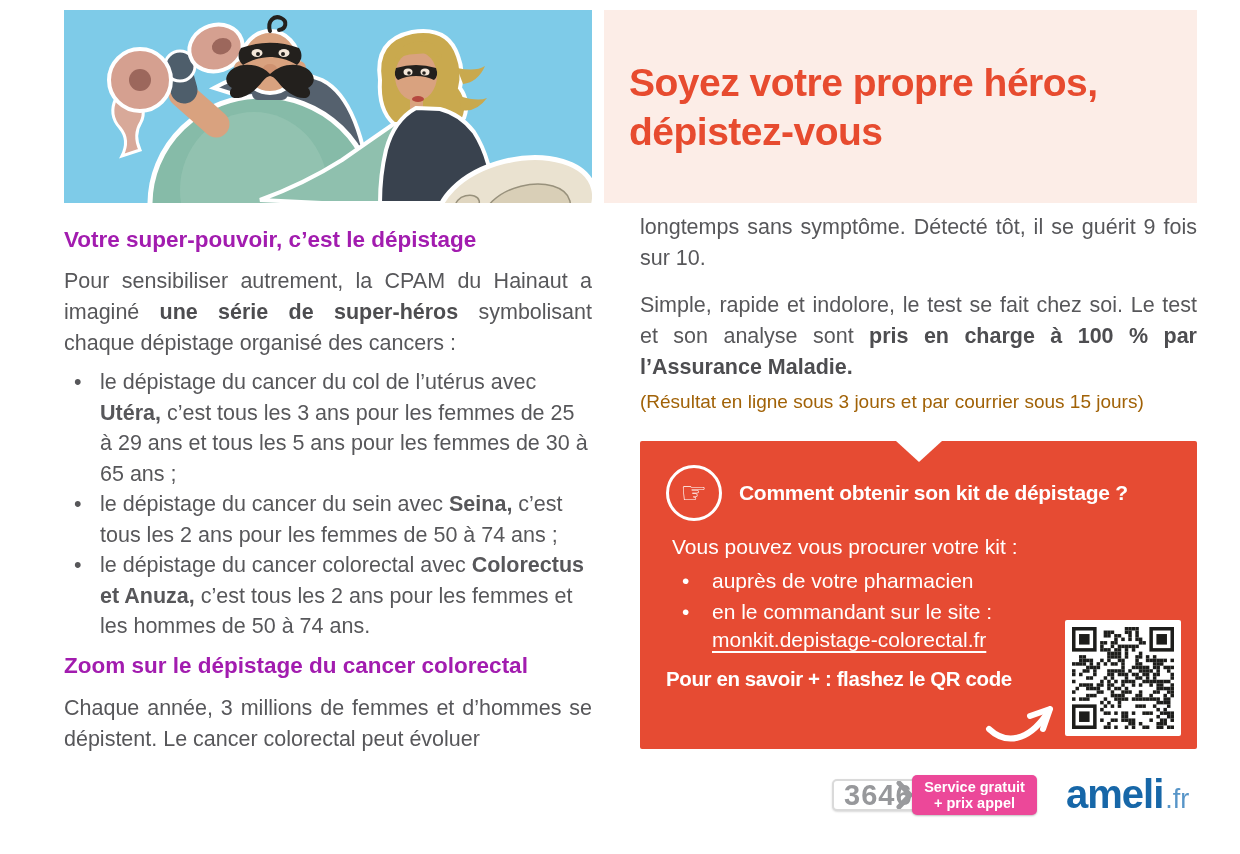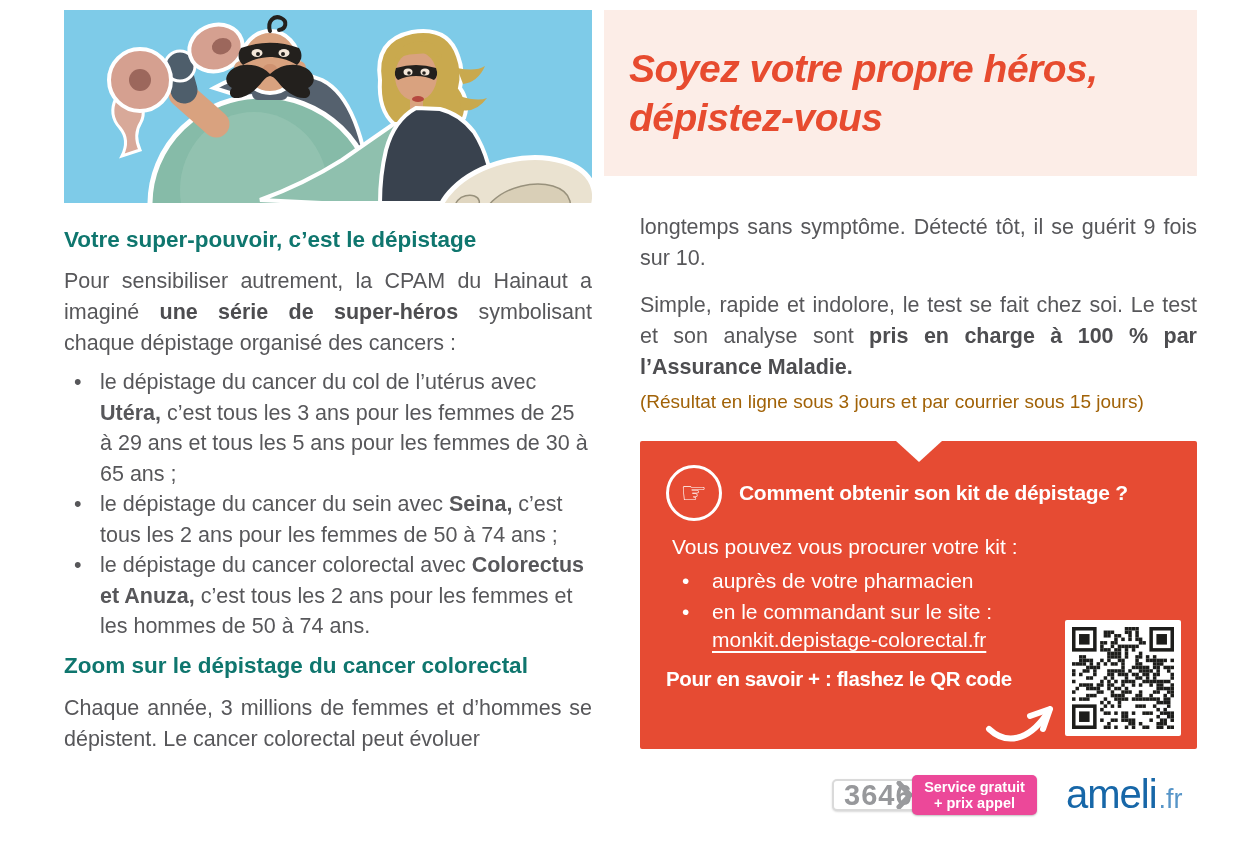--- a/index.html
+++ b/index.html
@@ -4,29 +4,29 @@
 <style>
   html,body{margin:0;padding:0;background:#ffffff;}
   .page{
     position:relative;width:1240px;height:854px;background:#ffffff;overflow:hidden;
     font-family:"Liberation Sans",sans-serif;color:#57575a;
   }
   
   .illustration{position:absolute;left:64px;top:10px;width:528px;height:193px;}
   .illustration svg{display:block;}
   .header-band{
-    position:absolute;left:604px;top:10px;width:593px;height:166px;background:#fcede7;
-    display:flex;flex-direction:column;justify-content:center;padding-left:25px;box-sizing:border-box;font-style:italic;
+    position:absolute;left:604px;top:10px;width:593px;height:193px;background:#fcede7;
+    display:flex;flex-direction:column;justify-content:center;padding-left:25px;box-sizing:border-box;
   }
   .main-title{font-size:39px;line-height:49px;font-weight:bold;color:#e74b2f;letter-spacing:-0.5px;}
   .main-title span{display:block;}
   
   .col-left{position:absolute;left:64px;top:226px;width:528px;}
   .col-right{position:absolute;left:640px;top:212px;width:557px;}
-  .red-heading{font-size:22.5px;line-height:27px;font-weight:bold;color:#0f766e;margin:0 0 13px 0;}
+  .red-heading{font-size:22.5px;line-height:27px;font-weight:bold;color:#a21caf;margin:0 0 13px 0;}
   .body-p{font-size:21.5px;line-height:31px;margin:0 0 8px 0;text-align:justify;text-align-last:left;}
   .body-p b,.body-p strong{color:#4d4d50;}
   ul.screenings{list-style:none;margin:0 0 10px 0;padding:0;}
   ul.screenings li{position:relative;padding-left:36px;font-size:21.5px;line-height:30.5px;text-align:left;}
   ul.screenings li::before{content:"•";position:absolute;left:10px;color:#57575a;}
   .heading-zoom{margin-top:4px;margin-bottom:14px;}
   .note{font-size:19px;line-height:26px;margin:2px 0 0 0;color:#a16207;}
   
   .kit-box{
     position:absolute;left:640px;top:441px;width:557px;height:308px;background:#e64b33;
@@ -69,21 +69,21 @@
     font-size:29px;font-weight:bold;color:#97989b;letter-spacing:1px;
   }
   .badge-chevron{position:absolute;left:64px;top:6px;}
   .badge-tag{
     position:absolute;left:80px;top:0;width:125px;height:40px;background:#ec4899;border-radius:5px;
     display:flex;flex-direction:column;justify-content:center;align-items:center;
     box-shadow:0 1px 2px rgba(0,0,0,0.25);
   }
   .badge-tag span{color:#ffffff;font-size:14.5px;line-height:16px;font-weight:bold;white-space:nowrap;}
   .ameli-logo{position:absolute;left:1066px;top:772px;display:flex;align-items:baseline;}
-  .ameli-word{font-size:40px;font-weight:normal;color:#1767a8;letter-spacing:-1px;}
+  .ameli-word{font-size:40px;font-weight:bold;color:#1767a8;letter-spacing:-1px;}
   .ameli-tld{font-size:27px;color:#5795c8;margin-left:2px;}
 </style>
 </head>
 <body>
 
 <div class="page">
 
   <div class="illustration">
     <svg width="528" height="193" viewBox="0 0 528 193">
       <rect width="528" height="193" fill="#7ecbe8"></rect>

